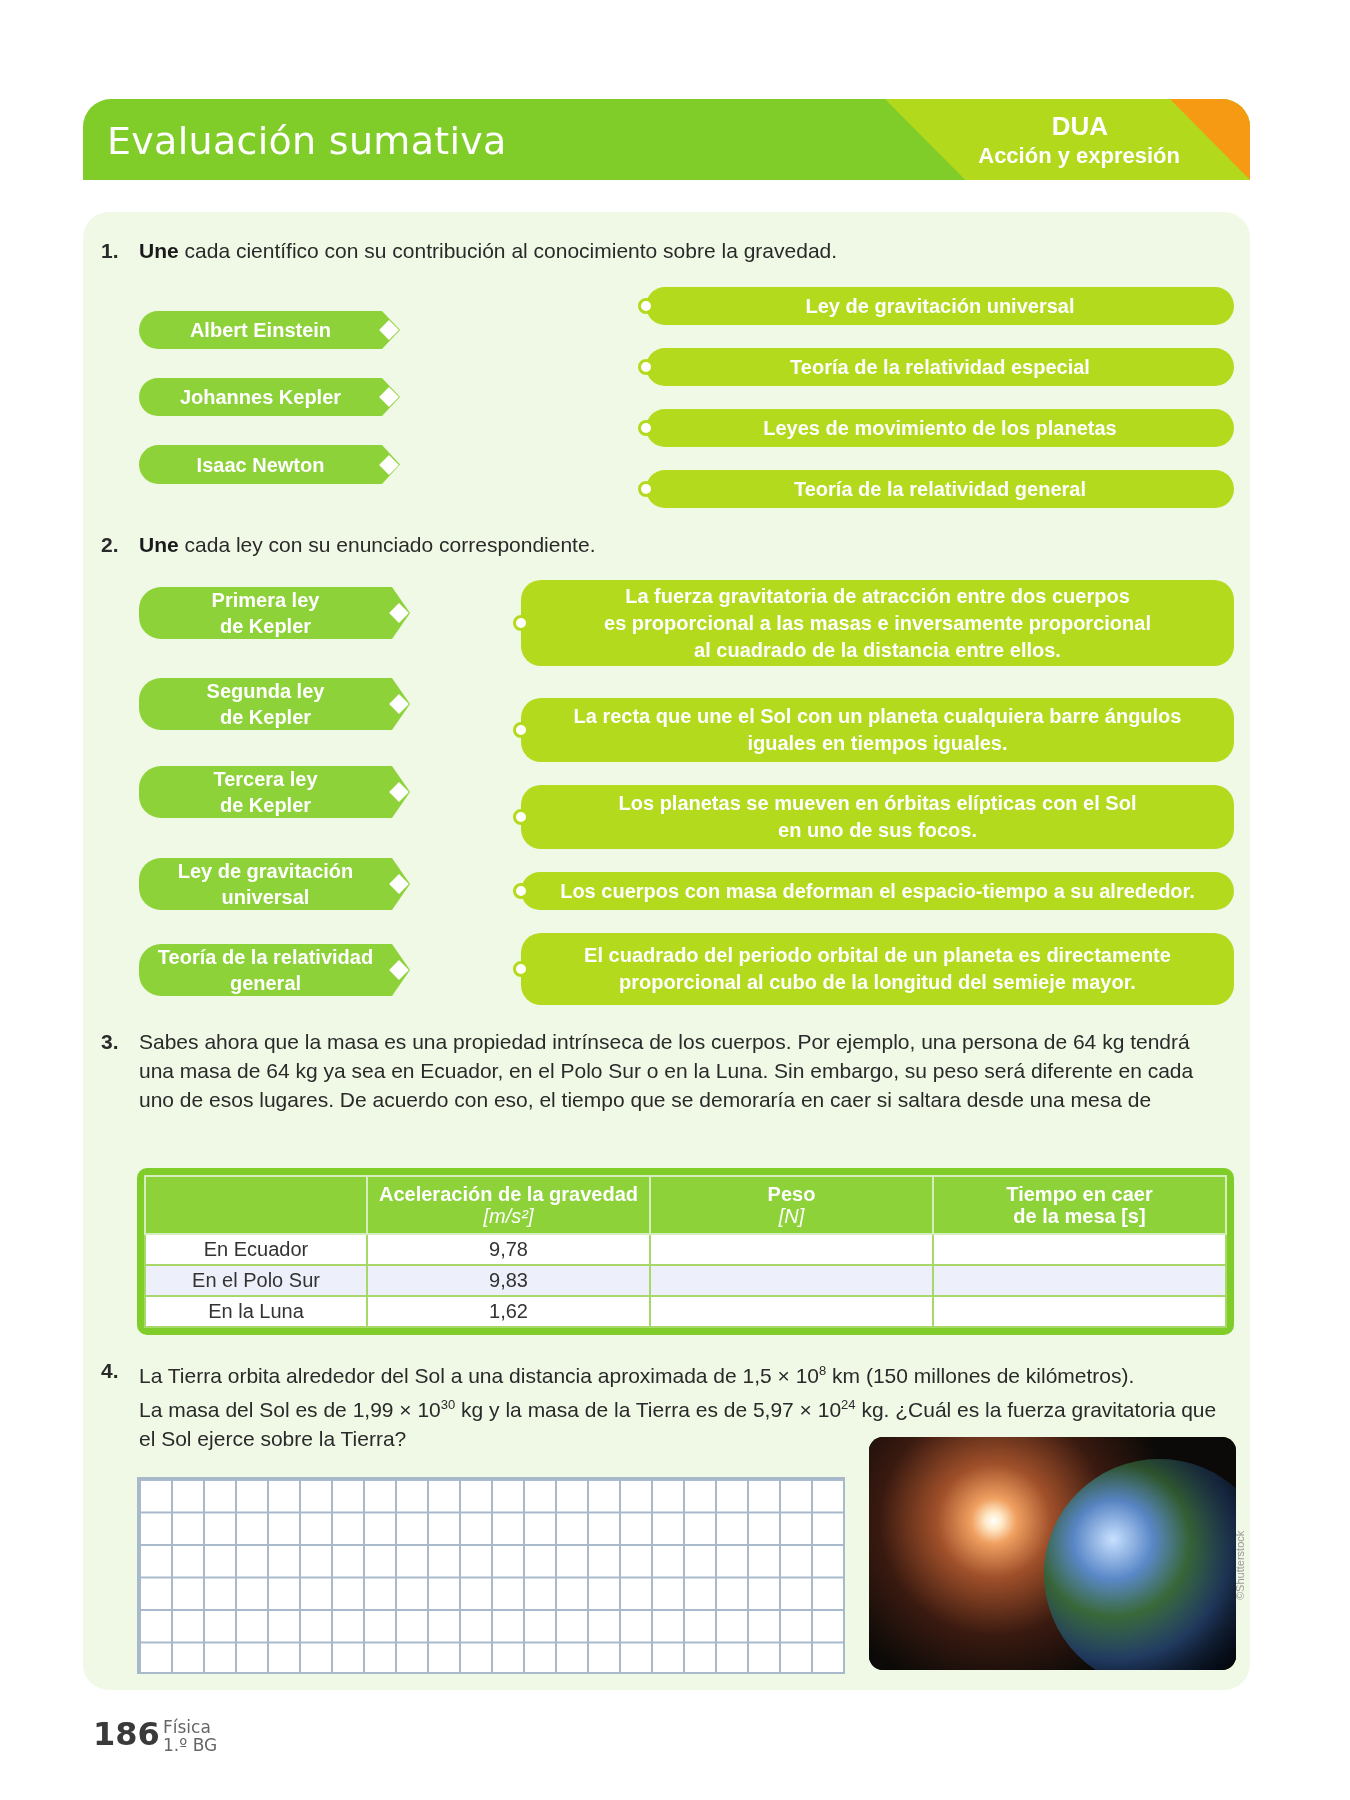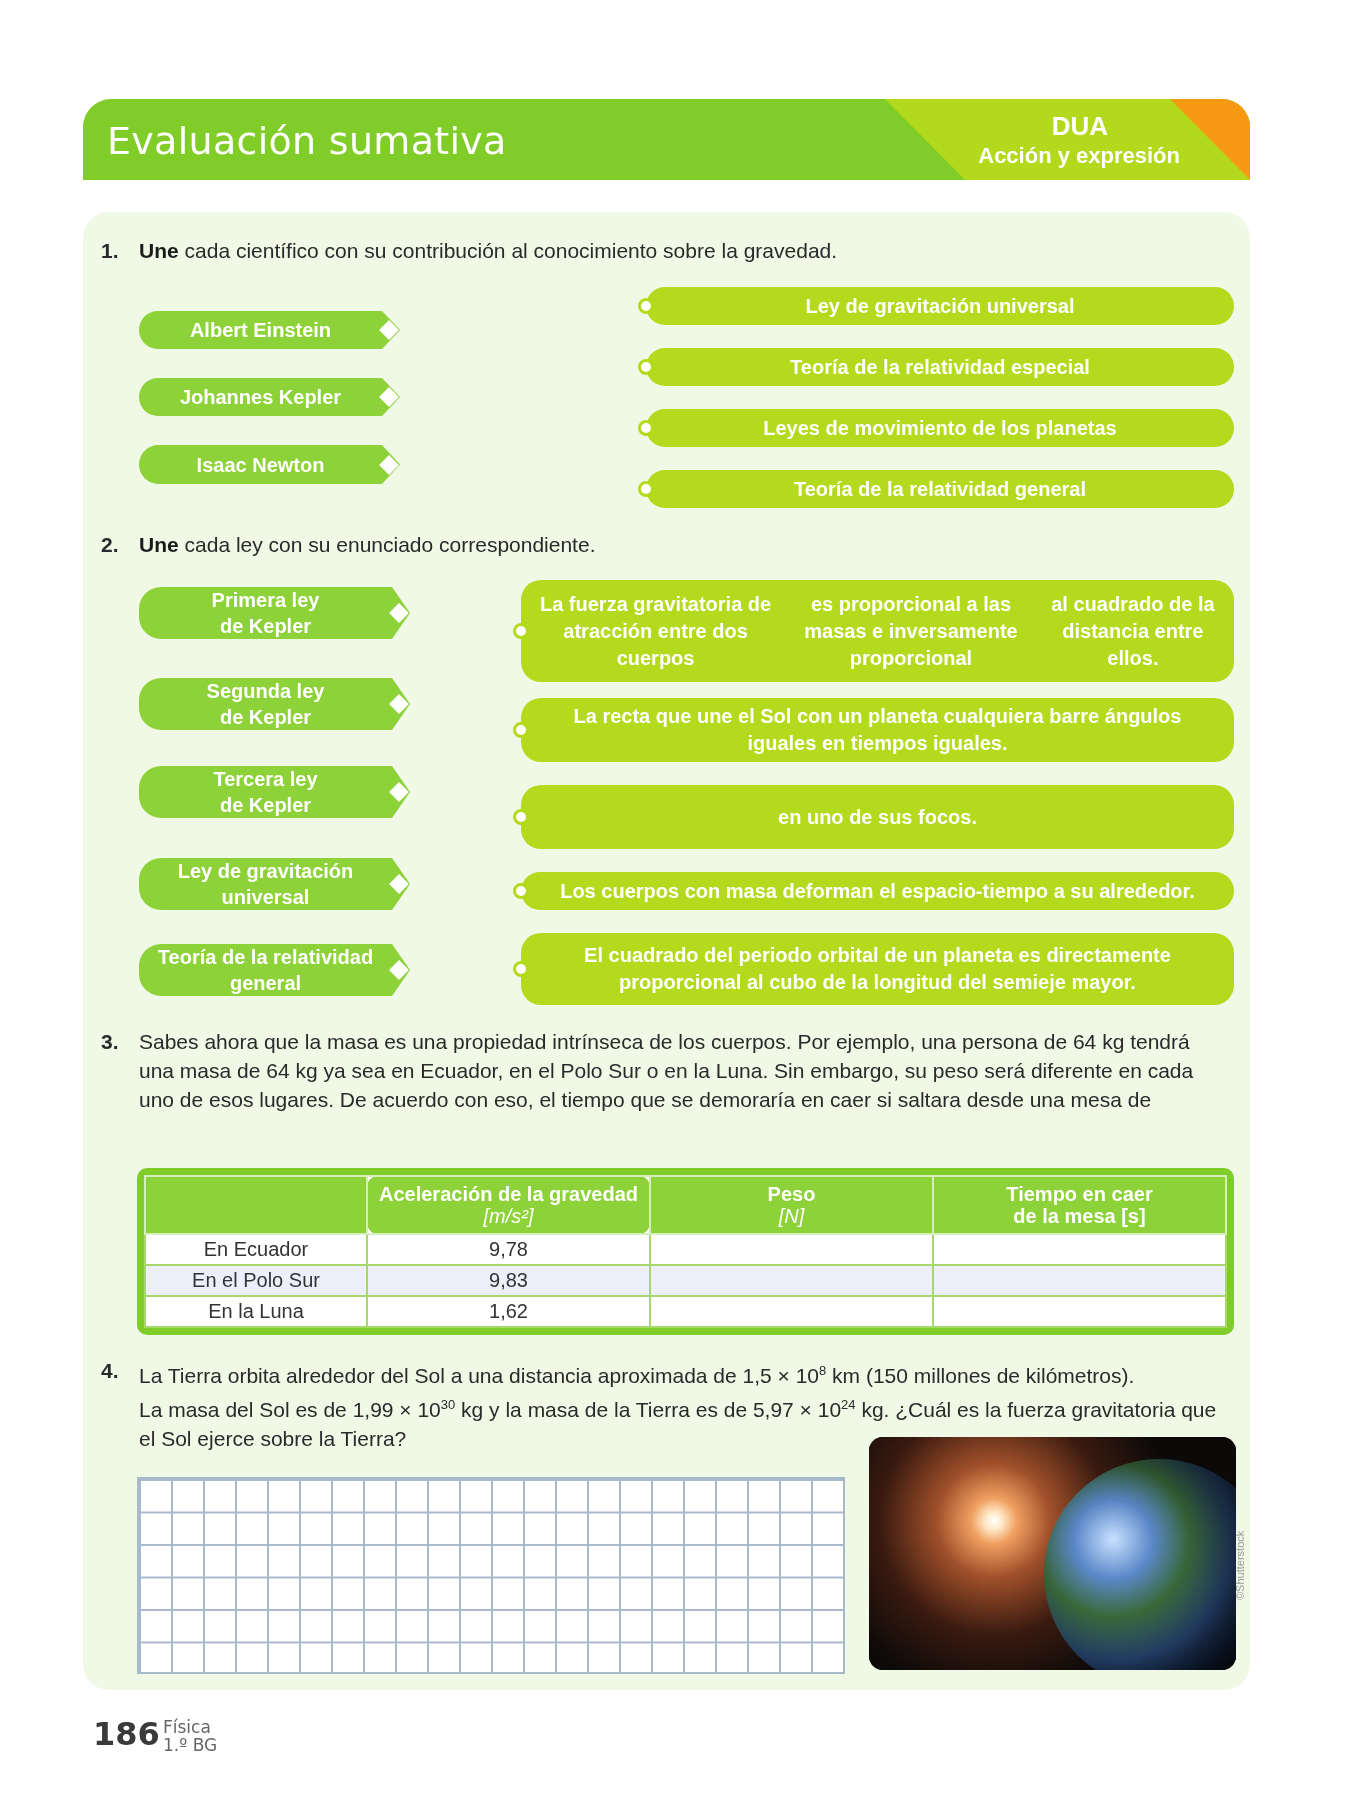--- a/index.html
+++ b/index.html
@@ -124,33 +124,34 @@
     <span>Ley de gravitación</span>
     <span>universal</span>
     <span class="dia"></span>
   </div>
 <div class="pill-l" style="left:139px; top:944px; width:253px; height:52px; flex-direction:column;">
     <span>Teoría de la relatividad</span>
     <span>general</span>
     <span class="dia"></span>
   </div>
 
-<div class="pill-r" style="left:521px; top:580px; width:713px; height:102px; flex-direction:row;">
+<div class="pill-r" style="left:521px; top:580px; width:713px; height:86px; flex-direction:column;">
     <span class="dot"></span>
     <span>La fuerza gravitatoria de atracción entre dos cuerpos</span>
     <span>es proporcional a las masas e inversamente proporcional</span>
     <span>al cuadrado de la distancia entre ellos.</span>
   </div>
 <div class="pill-r" style="left:521px; top:698px; width:713px; height:64px; flex-direction:column;">
     <span class="dot"></span>
     <span>La recta que une el Sol con un planeta cualquiera barre ángulos</span>
     <span>iguales en tiempos iguales.</span>
   </div>
 <div class="pill-r" style="left:521px; top:785px; width:713px; height:64px; flex-direction:column;">
     <span class="dot"></span>
+    <span>Los planetas se mueven en órbitas elípticas con el Sol</span>
     <span>en uno de sus focos.</span>
   </div>
 <div class="pill-r" style="left:521px; top:872px; width:713px; height:38px;">
     <span class="dot"></span>
     <span>Los cuerpos con masa deforman el espacio-tiempo a su alrededor.</span>
   </div>
 <div class="pill-r" style="left:521px; top:933px; width:713px; height:72px; flex-direction:column;">
     <span class="dot"></span>
     <span>El cuadrado del periodo orbital de un planeta es directamente</span>
     <span>proporcional al cubo de la longitud del semieje mayor.</span>
@@ -163,21 +164,21 @@
     <div>una masa de 64 kg ya sea en Ecuador, en el Polo Sur o en la Luna. Sin embargo, su peso será diferente en cada</div>
     <div>uno de esos lugares. De acuerdo con eso, el tiempo que se demoraría en caer si saltara desde una mesa de</div>
   </div>
 </div>
 
 <div class="tbl-wrap">
   <table>
     <thead>
       <tr style="height:58px;">
         <th style="width:222px;"></th>
-        <th style="width:283px;border-radius:11px;">
+        <th style="width:283px;">
             <div>Aceleración de la gravedad</div>
             <div class="unit">[m/s²]</div>
           </th>
         <th style="width:283px;">
             <div>Peso</div>
             <div class="unit">[N]</div>
           </th>
         <th>
             <div>Tiempo en caer</div>
             <div>de la mesa [s]</div>

